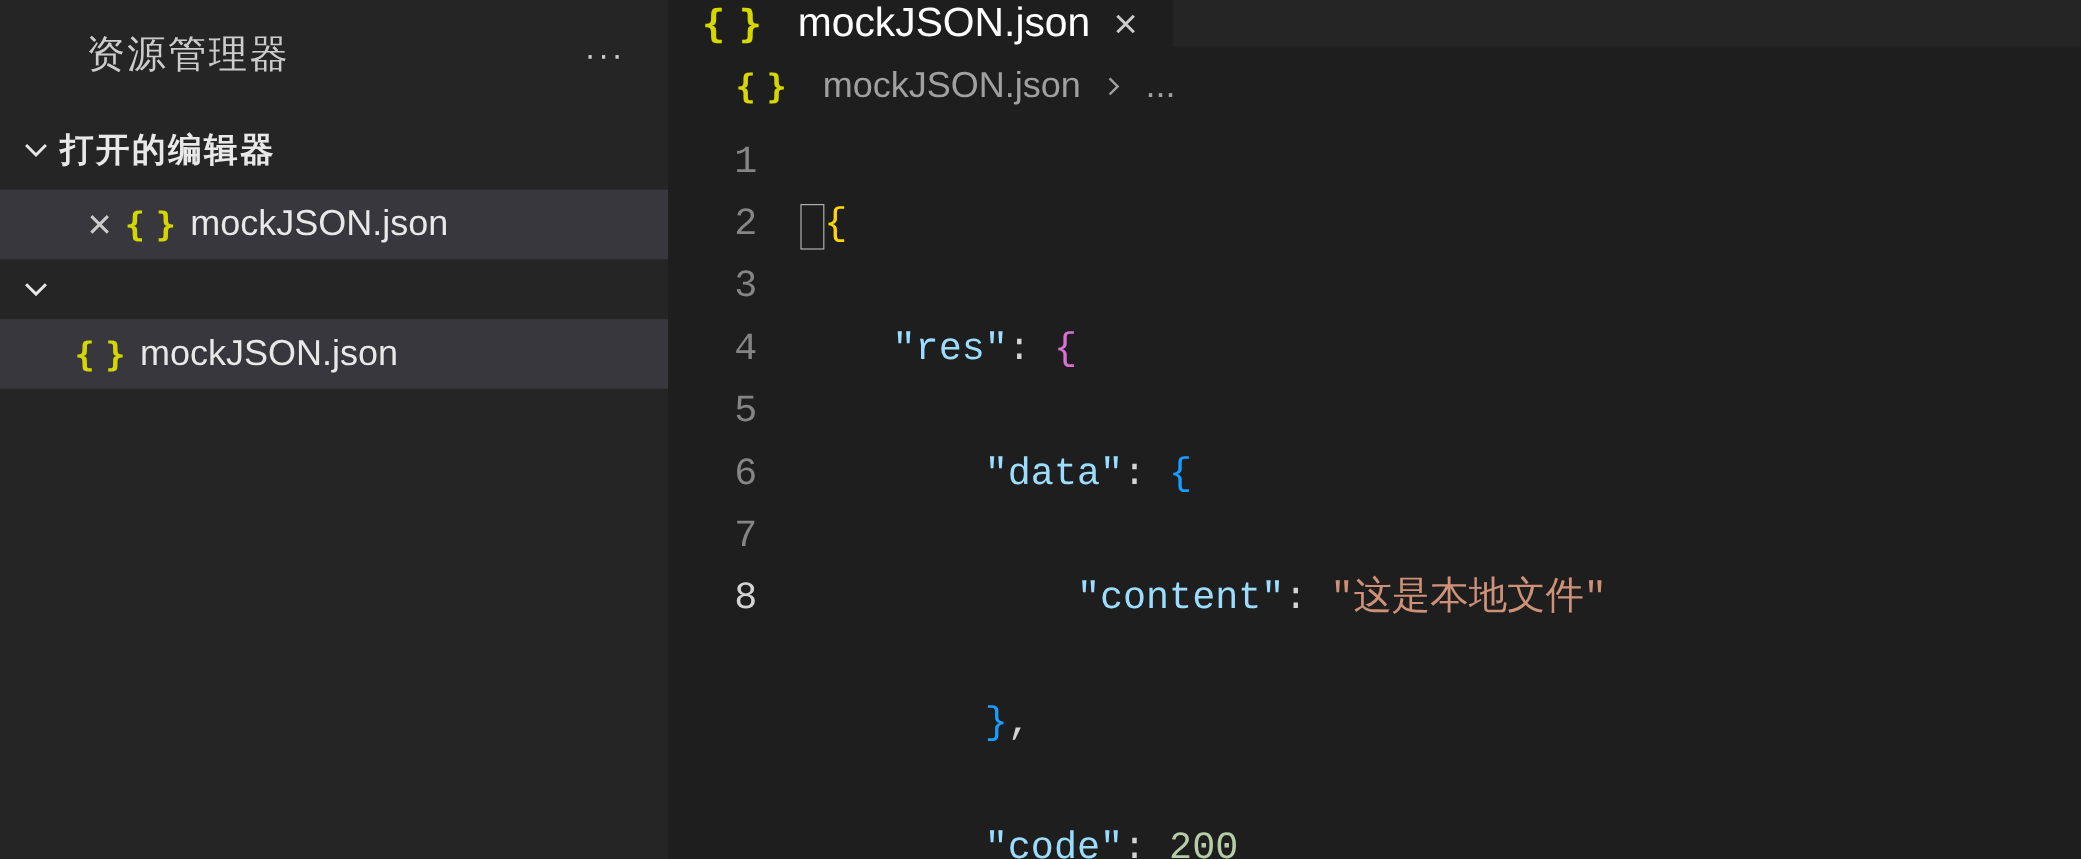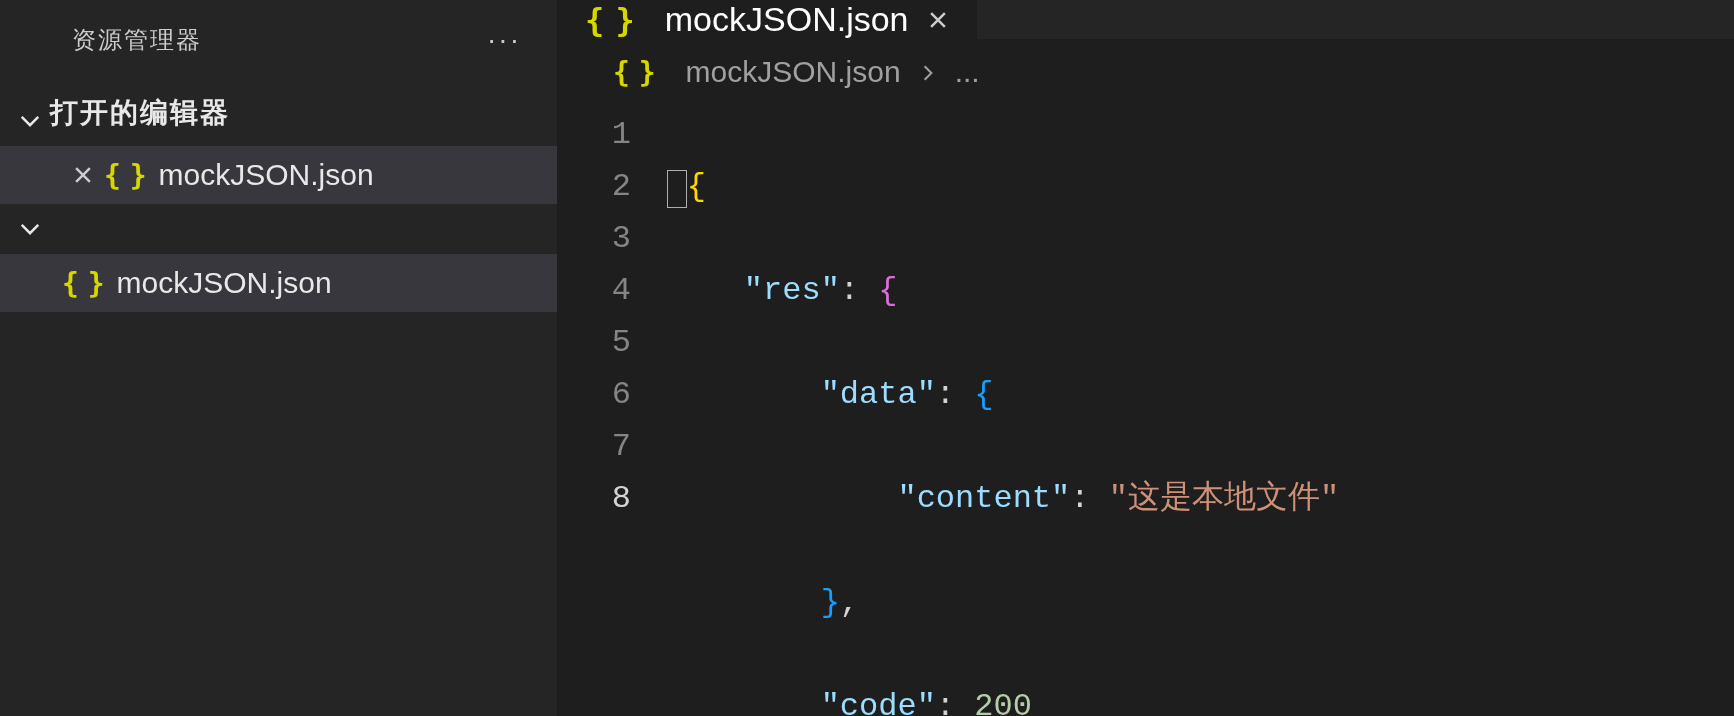--- a/index.html
+++ b/index.html
@@ -19,25 +19,25 @@
     flex-direction: column;
     font-size: 28px;
   }
   .sidebar-header {
     display: flex;
     justify-content: space-between;
     align-items: center;
     padding: 24px 36px 24px 72px;
     color: #cccccc;
   }
-  .sidebar-title { font-size: 24px; font-weight: 400; letter-spacing: 2px; }
+  .sidebar-title { font-size: 32px; font-weight: 400; letter-spacing: 2px; }
   .ellipsis { font-size: 28px; color: #cccccc; letter-spacing: 2px; cursor: pointer; }
   .section-header {
     display: flex;
-    align-items: flex-end;
+    align-items: center;
     padding: 14px 10px;
     font-weight: 700;
     font-size: 28px;
     color: #e8e8e8;
     cursor: pointer;
     letter-spacing: 2px;
   }
   .section-header .chevron {
     width: 40px;
     display: inline-flex;

